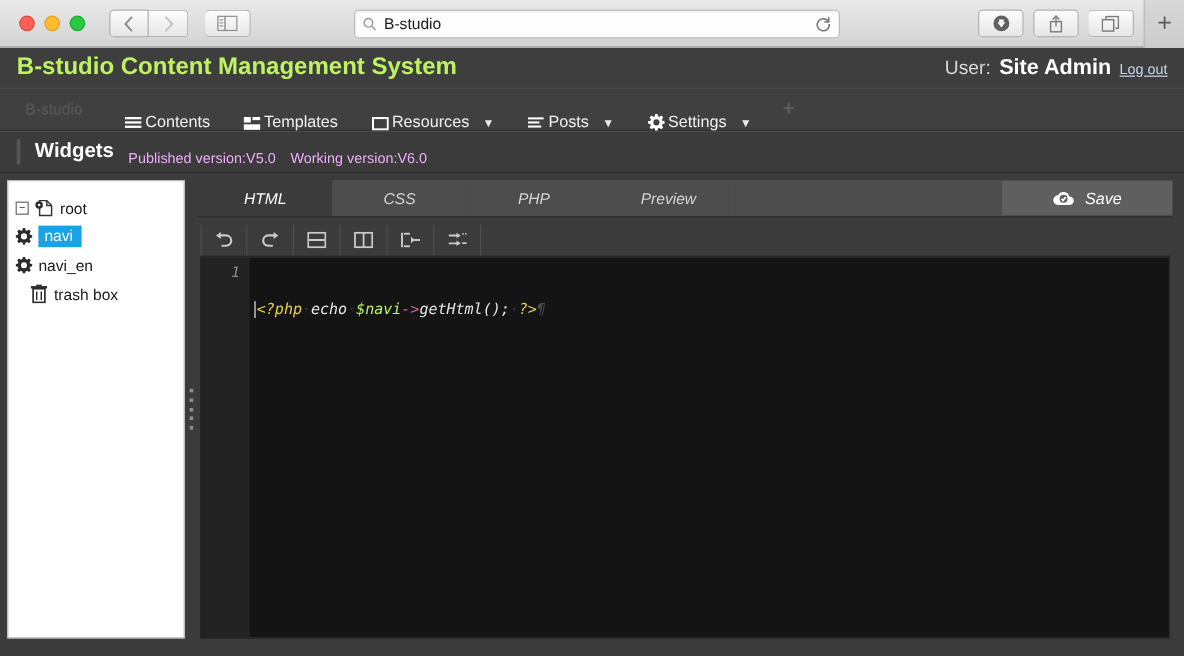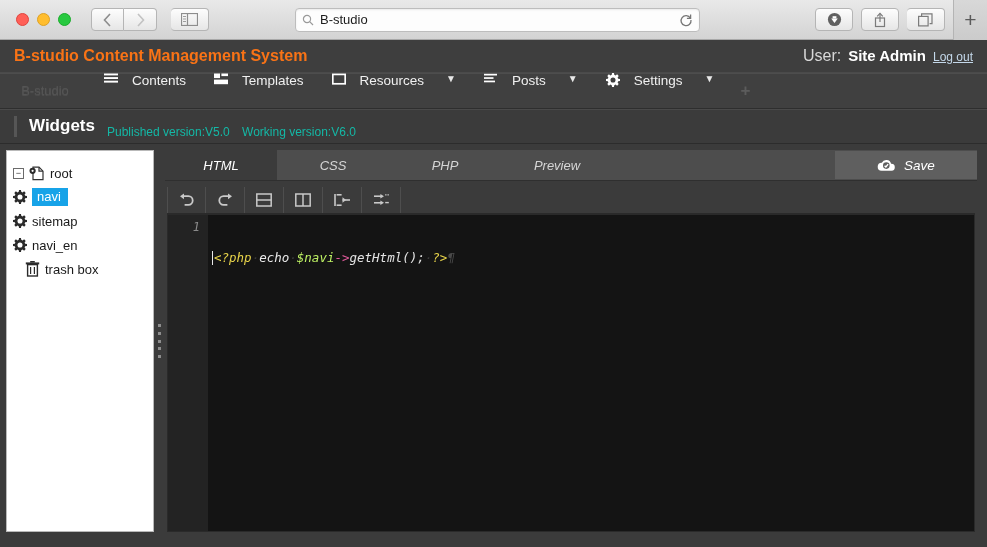--- a/index.html
+++ b/index.html
@@ -69,61 +69,61 @@
   }
 
   
   .app-titlebar {
     height: 33px; background: #3e3e3e;
     display: flex; align-items: center; justify-content: space-between;
     padding: 0 14px;
     border-bottom: 1px solid #4a4a4a;
   }
   .app-title {
-    color: #f97316; font-size: 16px; font-weight: bold;
+    color: #bef264; font-size: 20px; font-weight: bold;
   }
   .user-block { display: flex; align-items: baseline; gap: 7px; }
   .user-label { color: #d8d8d8; font-size: 16px; }
-  .user-name { color: #ffffff; font-size: 15px; font-weight: bold; }
+  .user-name { color: #ffffff; font-size: 18px; font-weight: bold; }
   .logout-link { color: #c4d8ea; font-size: 12px; text-decoration: underline; }
 
   
   .main-nav {
     height: 36px; background: #404040;
     display: flex; align-items: center;
     border-bottom: 1px solid #2e2e2e;
     box-shadow: 0 1px 0 #4d4d4d inset;
   }
   .nav-brand {
     color: #555555; font-size: 13px; width: 90px; text-align: center;
     text-shadow: 0 1px 0 #4e4e4e;
   }
   .nav-item {
-    display: flex; align-items: flex-start; gap: 14px;
+    display: flex; align-items: flex-end; gap: 3px;
     color: #f0f0f0; font-size: 13.5px; padding: 0 14px; height: 36px;
   }
   .nav-item .caret { font-size: 10px; margin-left: 8px; color: #e8e8e8; }
   .nav-icon { display: flex; align-items: center; color: #ffffff; }
   .nav-plus {
     color: #5c5c5c; font-size: 17px; padding: 0 12px; font-weight: bold;
   }
 
   
   .page-header {
     height: 35px; background: #3b3b3b;
     display: flex; align-items: center; gap: 12px;
     padding-left: 14px;
     border-bottom: 1px solid #2c2c2c;
     box-shadow: 0 1px 0 #4a4a4a inset;
   }
   .page-header .bar-accent {
     width: 3px; height: 21px; background: #565656;
   }
   .page-title { color: #ffffff; font-size: 17px; font-weight: bold; }
-  .version-info { color: #14b8a6; font-size: 12px; margin-top: 12px; }
+  .version-info { color: #f0abfc; font-size: 12px; margin-top: 12px; }
   .version-info span { margin-right: 9px; }
 
   
   .workspace {
     display: flex;
     height: 396px;
     background: #3b3b3b;
     padding: 6px 10px 8px 6px;
   }
 
@@ -410,28 +410,20 @@
 
       <div class="tree-row indent">
         <span class="icon-gear">
           <svg width="14" height="14" viewBox="0 0 16 16">
             <path fill="#2b2b2b" d="M8 5.1A2.9 2.9 0 1 0 8 10.9 2.9 2.9 0 1 0 8 5.1z M6.9 0h2.2l.35 2.1 1.5.62L12.7 1.5l1.8 1.8-1.22 1.75.62 1.5 2.1.35v2.2l-2.1.35-.62 1.5 1.22 1.75-1.8 1.8-1.75-1.22-1.5.62L9.1 16H6.9l-.35-2.1-1.5-.62L3.3 14.5l-1.8-1.8 1.22-1.75-.62-1.5L0 9.1V6.9l2.1-.35.62-1.5L1.5 3.3l1.8-1.8 1.75 1.22 1.5-.62z"></path>
           </svg>
         </span>
         <span class="tree-label selected">navi</span>
       </div>
 
-      <div class="tree-row indent">
-        <span class="icon-gear">
-          <svg width="14" height="14" viewBox="0 0 16 16">
-            <path fill="#2b2b2b" d="M8 5.1A2.9 2.9 0 1 0 8 10.9 2.9 2.9 0 1 0 8 5.1z M6.9 0h2.2l.35 2.1 1.5.62L12.7 1.5l1.8 1.8-1.22 1.75.62 1.5 2.1.35v2.2l-2.1.35-.62 1.5 1.22 1.75-1.8 1.8-1.75-1.22-1.5.62L9.1 16H6.9l-.35-2.1-1.5-.62L3.3 14.5l-1.8-1.8 1.22-1.75-.62-1.5L0 9.1V6.9l2.1-.35.62-1.5L1.5 3.3l1.8-1.8 1.75 1.22 1.5-.62z"></path>
-          </svg>
-        </span>
-        <span class="tree-label">sitemap</span>
-      </div>
 
       <div class="tree-row indent">
         <span class="icon-gear">
           <svg width="14" height="14" viewBox="0 0 16 16">
             <path fill="#2b2b2b" d="M8 5.1A2.9 2.9 0 1 0 8 10.9 2.9 2.9 0 1 0 8 5.1z M6.9 0h2.2l.35 2.1 1.5.62L12.7 1.5l1.8 1.8-1.22 1.75.62 1.5 2.1.35v2.2l-2.1.35-.62 1.5 1.22 1.75-1.8 1.8-1.75-1.22-1.5.62L9.1 16H6.9l-.35-2.1-1.5-.62L3.3 14.5l-1.8-1.8 1.22-1.75-.62-1.5L0 9.1V6.9l2.1-.35.62-1.5L1.5 3.3l1.8-1.8 1.75 1.22 1.5-.62z"></path>
           </svg>
         </span>
         <span class="tree-label">navi_en</span>
       </div>
 

